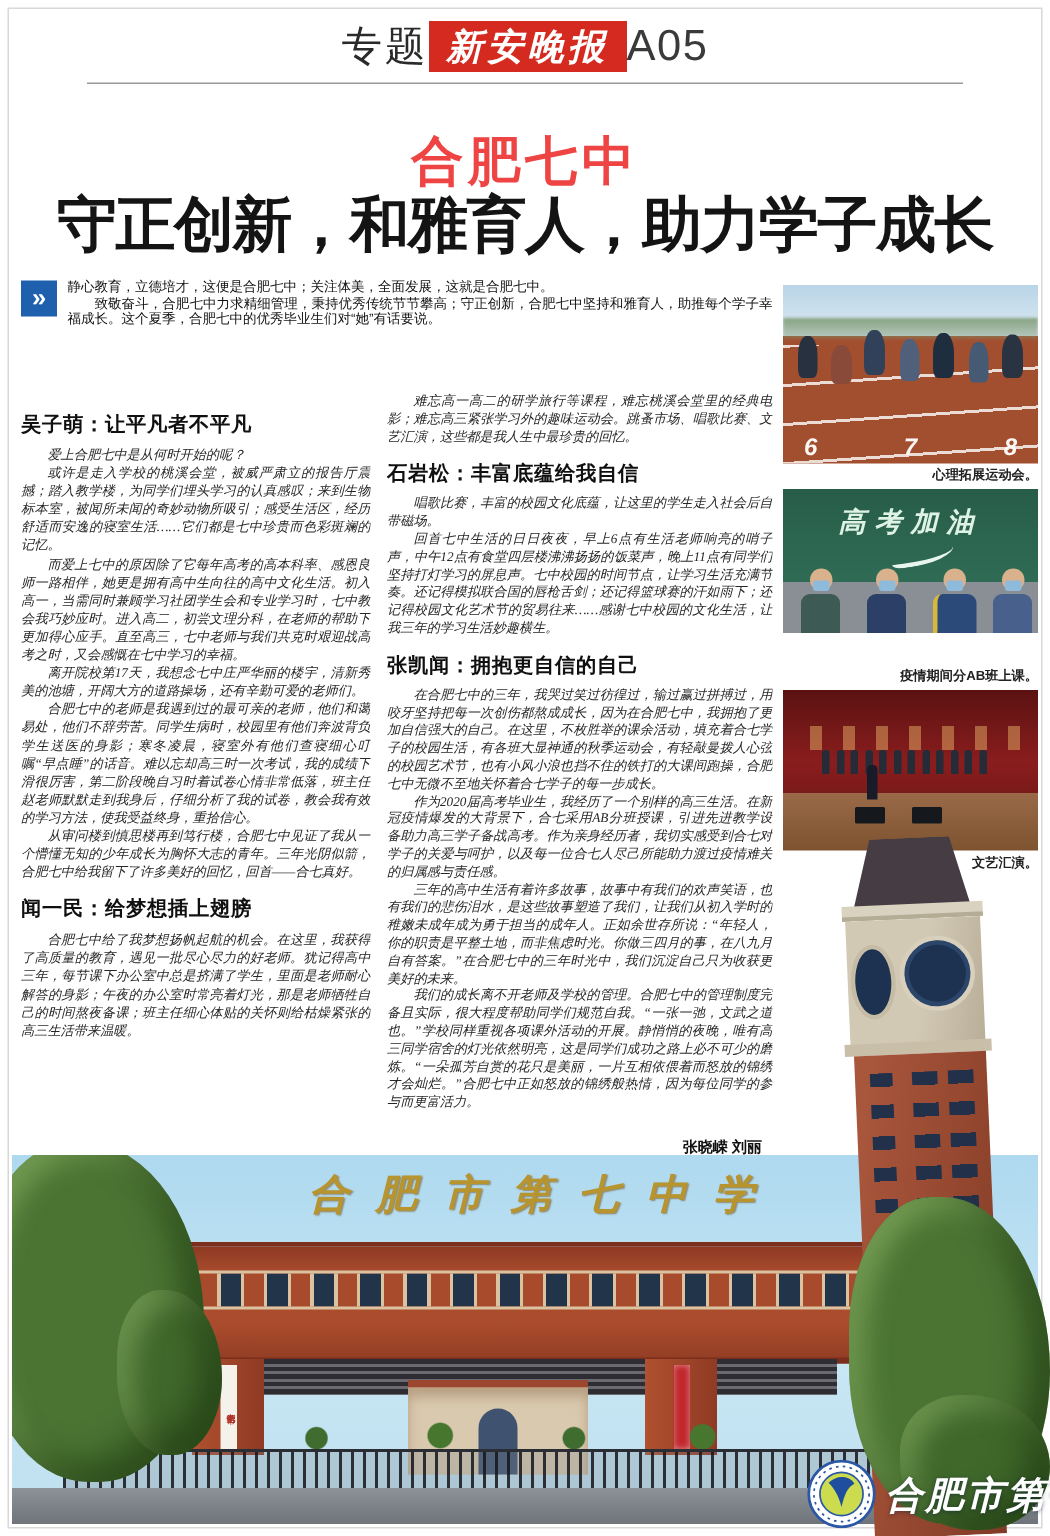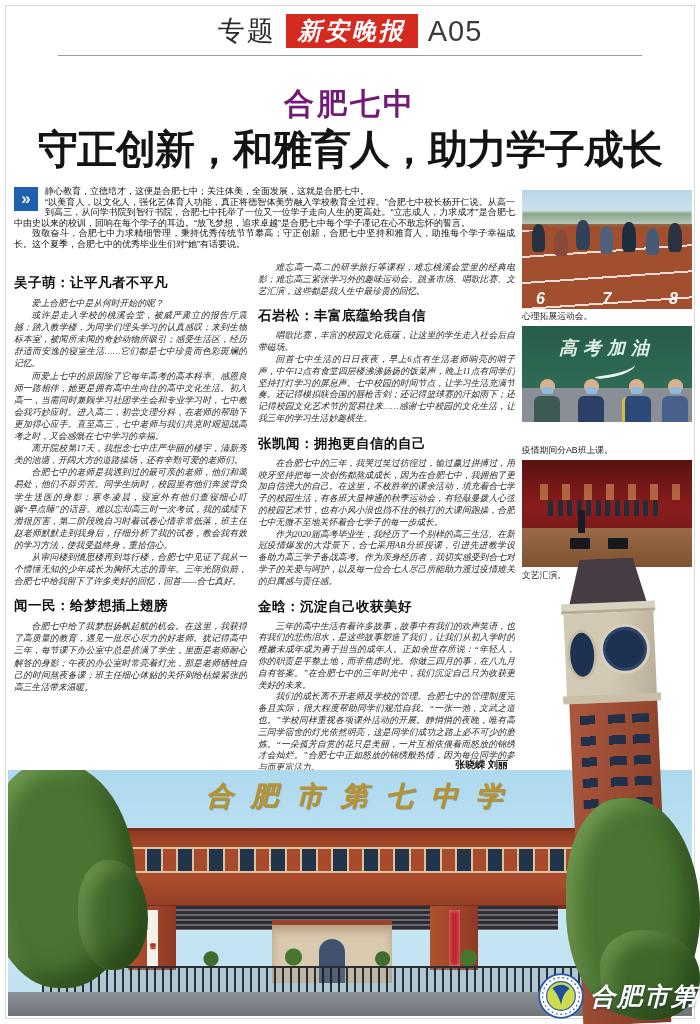--- a/index.html
+++ b/index.html
@@ -1,30 +1,30 @@
 <!DOCTYPE html>
 <html><head>
 <meta charset="utf-8">
 <style>
   html,body{margin:0;padding:0;background:#f2f2f2;}
   .page{position:relative;width:700px;height:1024px;background:#fff;overflow:hidden;
         font-family:"Liberation Sans",sans-serif;color:#222;}
   .sheet{position:absolute;inset:5px;border:1px solid #d8d8d8;z-index:0;}
 
   
-  .masthead-row{position:absolute;top:13px;left:0;right:0;display:flex;justify-content:center;align-items:center;gap:10px;z-index:2;}
+  .masthead-row{position:absolute;top:13px;left:0;right:0;display:flex;justify-content:center;align-items:center;z-index:2;}
   .edition-tag{font-size:27px;font-weight:500;color:#2a2a2a;letter-spacing:2px;}
   .masthead-box{background:#d42a20;color:#fff;height:34px;padding:0 12px;display:flex;align-items:center;
       font-family:"Liberation Serif",serif;font-style:italic;font-weight:bold;font-size:24px;letter-spacing:3px;}
   .page-num{font-size:29px;color:#3a3a3a;letter-spacing:1px;}
   .header-rule{position:absolute;top:55px;left:58px;right:58px;border-top:1.5px solid #9a9a9a;}
   .info-line{position:absolute;top:60px;left:0;right:0;text-align:center;font-size:9.5px;color:#444;letter-spacing:.5px;}
 
   
-  .kicker{position:absolute;top:84px;left:0;right:0;text-align:center;font-size:30px;font-weight:bold;color:#701a75;letter-spacing:3px;}
+  .kicker{position:absolute;top:84px;left:0;right:0;text-align:center;font-size:35px;font-weight:bold;color:#ef4444;letter-spacing:3px;}
   .main-title{position:absolute;top:122px;left:0;right:0;text-align:center;font-size:40px;font-weight:bold;color:#141414;letter-spacing:-1px;}
 
   
   .intro{position:absolute;top:186px;left:14px;width:501px;font-size:9px;line-height:10.6px;color:#111;text-align:justify;z-index:1;}
   .intro-icon{float:left;width:24px;height:24px;background:#1e5fae;color:#fff;margin:1px 7px 2px 0;
       display:flex;align-items:center;justify-content:center;font-size:17px;font-weight:bold;}
   .intro p{margin:0;text-indent:2em;}
   .intro p.noindent{text-indent:0;}
 
   
@@ -33,21 +33,21 @@
   .col-mid{top:262px;left:258px;width:257px;height:512px;}
   .col h3{margin:10px 0 5px;font-size:13.5px;font-weight:bold;color:#101010;letter-spacing:.5px;font-family:"Liberation Sans",sans-serif;}
   .col h3:first-child{margin-top:2px;}
   .col p{margin:0;font-family:"Liberation Serif",serif;font-style:italic;font-size:8.8px;line-height:12.1px;
       color:#262626;text-align:justify;text-indent:2em;}
   .col-mid p{line-height:11.8px;}
   .byline{position:absolute;top:758px;left:258px;width:250px;text-align:right;font-size:10px;font-weight:bold;color:#111;z-index:3;}
 
   
   .photo{position:absolute;left:522px;width:170px;overflow:hidden;z-index:2;}
-  .caption{position:absolute;left:522px;width:170px;font-size:8.8px;color:#222;z-index:4;}
+  .caption{position:absolute;left:522px;width:170px;text-align:right;font-size:8.8px;color:#222;z-index:4;font-weight:bold;}
 
   
   .ph-track{top:190px;height:119px;background:linear-gradient(180deg,#b9d5e7 0,#d7e7f1 30px,#d7e7f1 34px,#a24f30 34px);}
   .trees-blur{position:absolute;top:22px;left:0;right:0;height:14px;
       background:linear-gradient(180deg,rgba(110,140,90,.75),rgba(130,150,110,.35));filter:blur(1px);}
   .track-lines{position:absolute;top:40px;left:0;right:0;bottom:0;
       background:repeating-linear-gradient(176deg,rgba(255,255,255,.8) 0 2px,rgba(255,255,255,0) 2px 26px);}
   .jumper{position:absolute;border-radius:45% 45% 22% 22%;}
   .lane-nums{position:absolute;bottom:1px;left:14px;right:14px;display:flex;justify-content:space-between;
       color:#fff;font-weight:bold;font-size:16px;font-style:italic;opacity:.95;}
@@ -150,21 +150,20 @@
     <span class="page-num">A05</span>
   </div>
   <div class="header-rule"></div>
 
   <div class="kicker">合肥七中</div>
   <div class="main-title">守正创新，和雅育人，助力学子成长</div>
 
   <div class="intro">
     <span class="intro-icon">»</span>
     <p class="noindent">静心教育，立德培才，这便是合肥七中；关注体美，全面发展，这就是合肥七中。</p>
-    <p class="noindent">“以美育人，以文化人，强化艺体育人功能，真正将德智体美劳融入学校教育全过程。”合肥七中校长杨开仁说。从高一到高三，从问学书院到智行书院，合肥七中托举了一位又一位学子走向人生的更高处。“立志成人，力求成才”是合肥七中由史以来的校训，回响在每个学子的耳边。“放飞梦想，追求卓越”是合肥七中每个学子谨记在心不敢忘怀的誓言。</p>
     <p>致敬奋斗，合肥七中力求精细管理，秉持优秀传统节节攀高；守正创新，合肥七中坚持和雅育人，助推每个学子幸福成长。这个夏季，合肥七中的优秀毕业生们对“她”有话要说。</p>
   </div>
 
   <div class="col col-left">
     <h3>吴子萌：让平凡者不平凡</h3>
     <p>爱上合肥七中是从何时开始的呢？</p>
     <p>或许是走入学校的桃溪会堂，被威严肃立的报告厅震撼；踏入教学楼，为同学们埋头学习的认真感叹；来到生物标本室，被闻所未闻的奇妙动物所吸引；感受生活区，经历舒适而安逸的寝室生活……它们都是七中珍贵而色彩斑斓的记忆。</p>
     <p>而爱上七中的原因除了它每年高考的高本科率、感恩良师一路相伴，她更是拥有高中生向往的高中文化生活。初入高一，当需同时兼顾学习社团学生会和专业学习时，七中教会我巧妙应时。进入高二，初尝文理分科，在老师的帮助下更加得心应手。直至高三，七中老师与我们共克时艰迎战高考之时，又会感慨在七中学习的幸福。</p>
     <p>离开院校第17天，我想念七中庄严华丽的楼宇，清新秀美的池塘，开阔大方的道路操场，还有辛勤可爱的老师们。</p>
     <p>合肥七中的老师是我遇到过的最可亲的老师，他们和蔼易处，他们不辞劳苦。同学生病时，校园里有他们奔波背负学生送医的身影；寒冬凌晨，寝室外有他们查寝细心叮嘱“早点睡”的话音。难以忘却高三时一次考试，我的成绩下滑很厉害，第二阶段晚自习时着试卷心情非常低落，班主任赵老师默默走到我身后，仔细分析了我的试卷，教会我有效的学习方法，使我受益终身，重拾信心。</p>
@@ -174,21 +173,20 @@
   </div>
 
   <div class="col col-mid">
     <p>难忘高一高二的研学旅行等课程，难忘桃溪会堂里的经典电影；难忘高三紧张学习外的趣味运动会。跳蚤市场、唱歌比赛、文艺汇演，这些都是我人生中最珍贵的回忆。</p>
     <h3>石岩松：丰富底蕴给我自信</h3>
     <p>唱歌比赛，丰富的校园文化底蕴，让这里的学生走入社会后自带磁场。</p>
     <p>回首七中生活的日日夜夜，早上6点有生活老师响亮的哨子声，中午12点有食堂四层楼沸沸扬扬的饭菜声，晚上11点有同学们坚持打灯学习的屏息声。七中校园的时间节点，让学习生活充满节奏。还记得模拟联合国的唇枪舌剑；还记得篮球赛的汗如雨下；还记得校园文化艺术节的贸易往来……感谢七中校园的文化生活，让我三年的学习生活妙趣横生。</p>
     <h3>张凯闻：拥抱更自信的自己</h3>
     <p>在合肥七中的三年，我哭过笑过彷徨过，输过赢过拼搏过，用咬牙坚持把每一次创伤都熬成成长，因为在合肥七中，我拥抱了更加自信强大的自己。在这里，不枚胜举的课余活动，填充着合七学子的校园生活，有各班大显神通的秋季运动会，有轻敲曼拨人心弦的校园艺术节，也有小风小浪也挡不住的铁打的大课间跑操，合肥七中无微不至地关怀着合七学子的每一步成长。</p>
     <p>作为2020届高考毕业生，我经历了一个别样的高三生活。在新冠疫情爆发的大背景下，合七采用AB分班授课，引进先进教学设备助力高三学子备战高考。作为亲身经历者，我切实感受到合七对学子的关爱与呵护，以及每一位合七人尽己所能助力渡过疫情难关的归属感与责任感。</p>
-    <h3>金晗：沉淀自己收获美好</h3>
     <p>三年的高中生活有着许多故事，故事中有我们的欢声笑语，也有我们的悲伤泪水，是这些故事塑造了我们，让我们从初入学时的稚嫩未成年成为勇于担当的成年人。正如余世存所说：“年轻人，你的职责是平整土地，而非焦虑时光。你做三四月的事，在八九月自有答案。”在合肥七中的三年时光中，我们沉淀自己只为收获更美好的未来。</p>
     <p>我们的成长离不开老师及学校的管理。合肥七中的管理制度完备且实际，很大程度帮助同学们规范自我。“一张一弛，文武之道也。”学校同样重视各项课外活动的开展。静悄悄的夜晚，唯有高三同学宿舍的灯光依然明亮，这是同学们成功之路上必不可少的磨炼。“一朵孤芳自赏的花只是美丽，一片互相依偎着而怒放的锦绣才会灿烂。”合肥七中正如怒放的锦绣般热情，因为每位同学的参与而更富活力。</p>
   </div>
   <div class="byline">张晓嵘 刘丽</div>
 
   <div class="photo ph-track">
     <div class="trees-blur"></div>
     <div class="track-lines"></div>
     <div class="jumper" style="left:10px;top:34px;width:13px;height:28px;background:#27313f;"></div>
     <div class="jumper" style="left:32px;top:40px;width:14px;height:26px;background:#8a4a3a;"></div>

